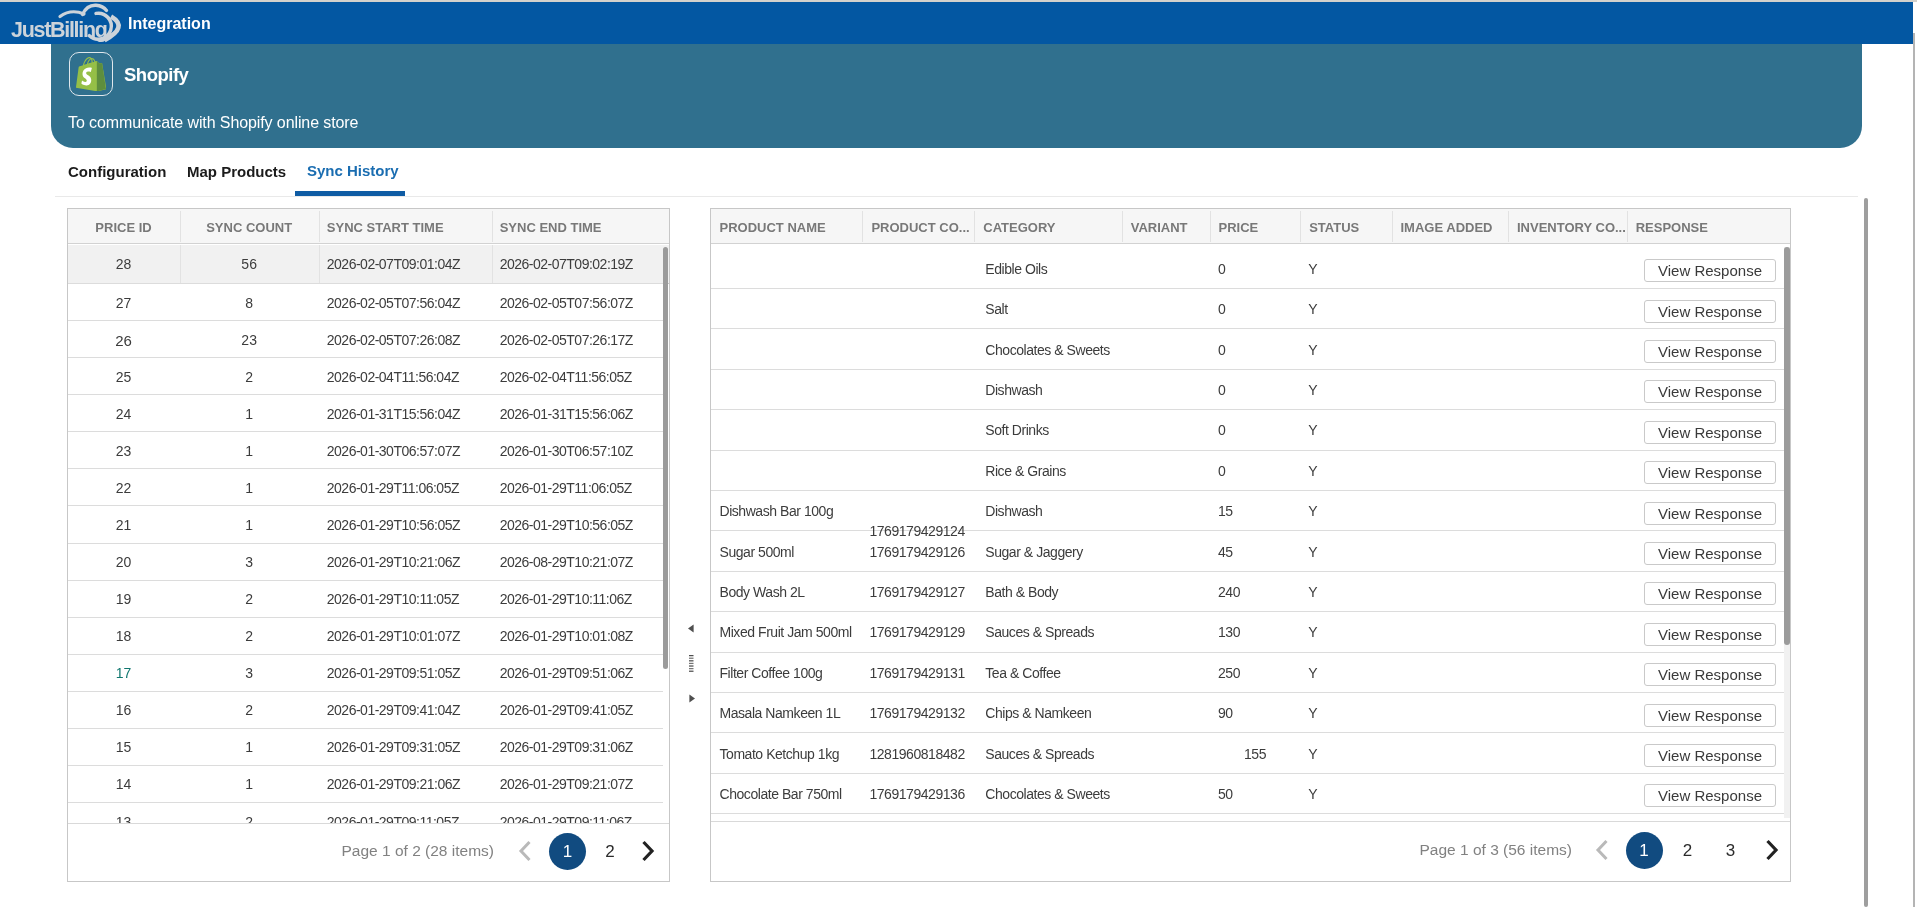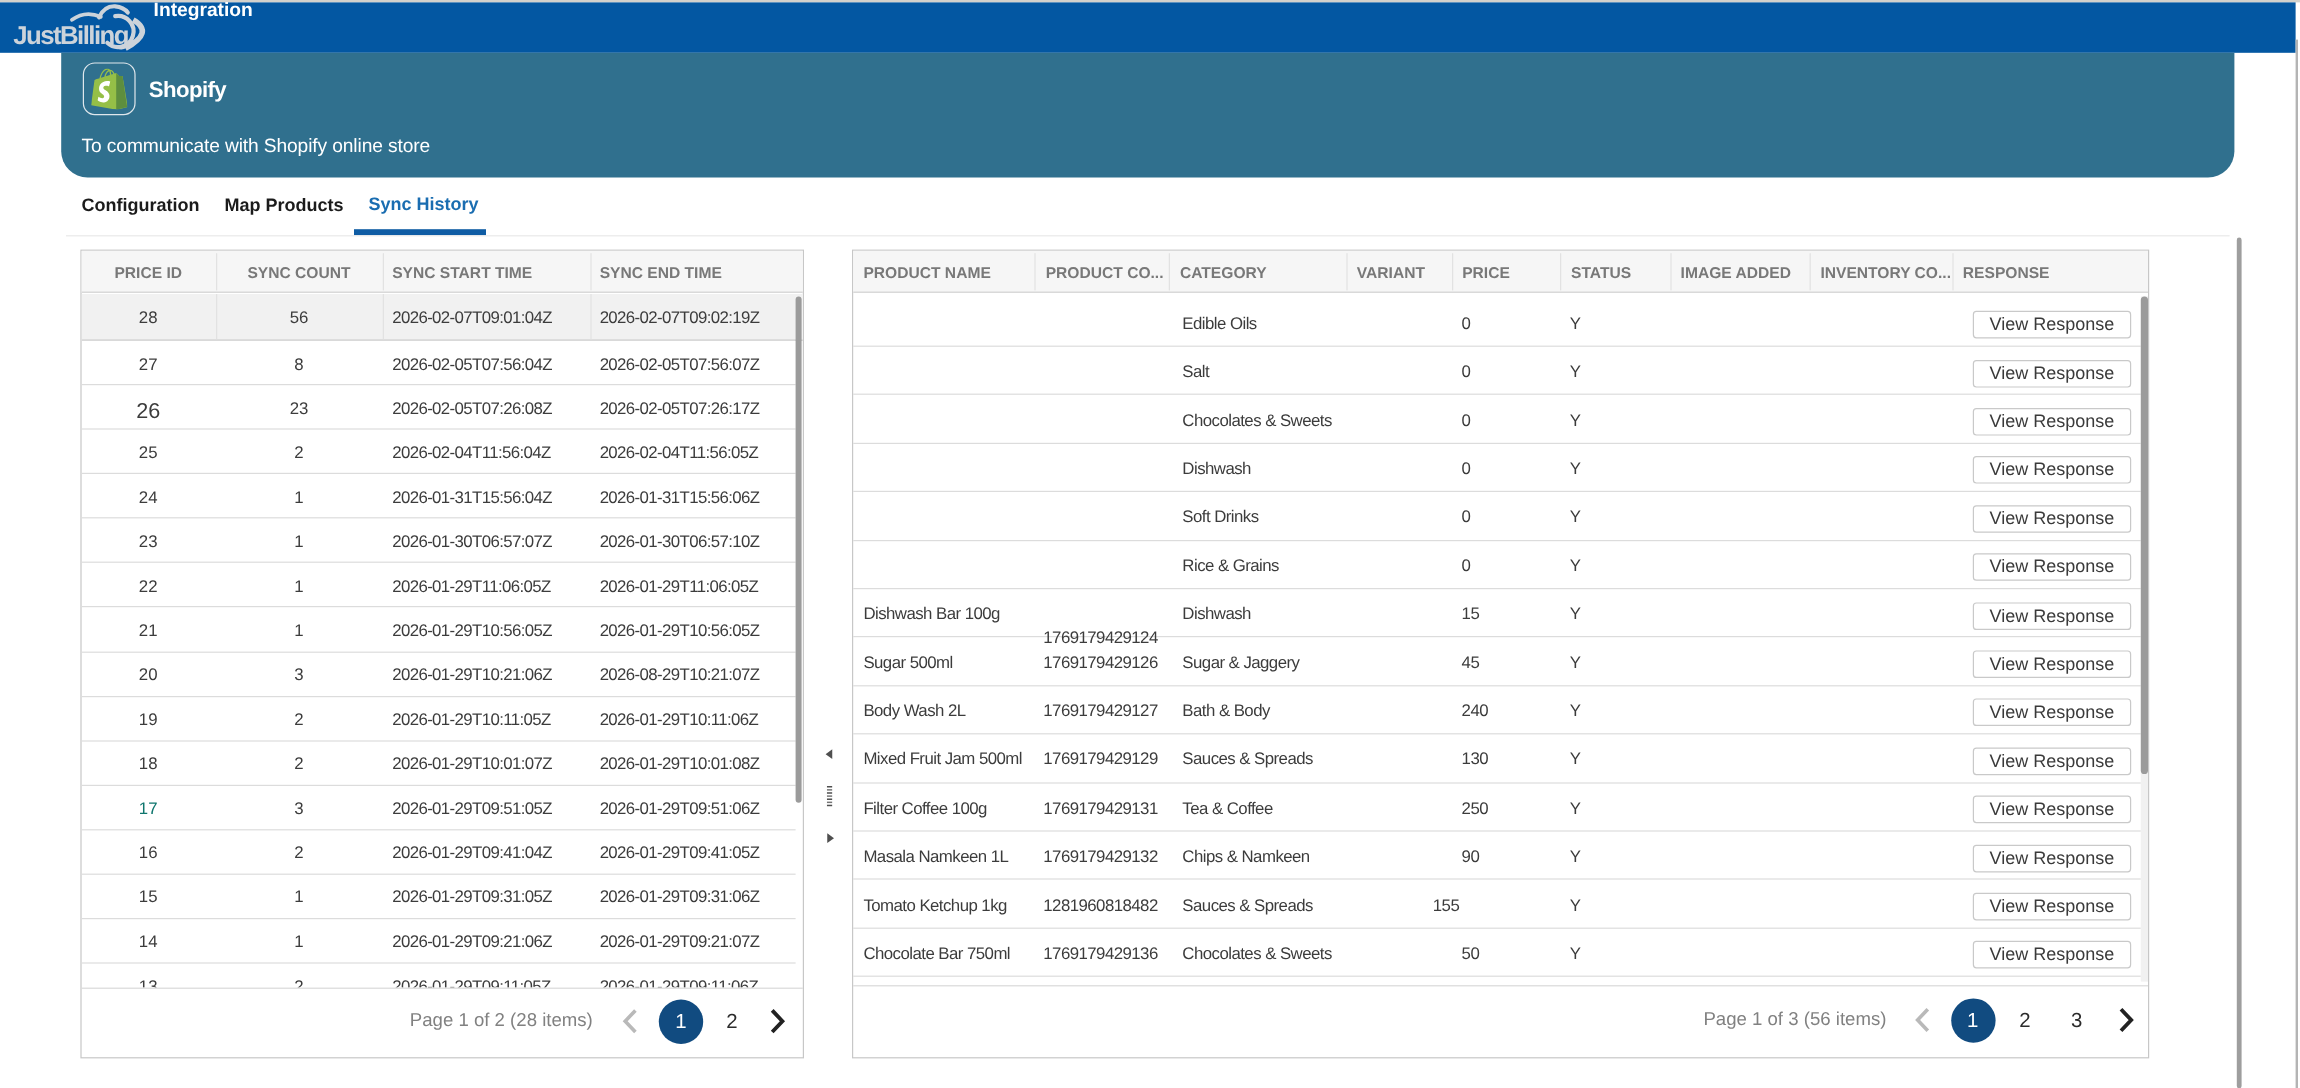--- a/index.html
+++ b/index.html
@@ -14,21 +14,21 @@
 <div class="abs" style="left:0;top:2px;width:1913px;height:41.5px;background:#0357a2;"></div>
 <svg class="abs" style="left:9px;top:1px;" width="128" height="44" viewBox="0 0 128 44">
 <g fill="none" stroke="#ccd3da" stroke-linecap="round">
 <path d="M 51 15.5 Q 62 7.5 75 13" stroke-width="3.2"></path>
 <path d="M 73.5 13.5 Q 78 3.8 87 4.3 Q 94 4.9 97.5 9.5" stroke-width="3.4"></path>
 <path d="M 87 12.4 A 13 13 0 1 1 80.4 34.7" stroke-width="3.5"></path>
 <path d="M 102 15.5 Q 120 26 95.5 39.2" stroke-width="4.6" stroke-linecap="butt"></path>
 </g>
 <text x="2" y="35.5" fill="#ccd3da" font-family="Liberation Sans, sans-serif" font-size="21.5" font-weight="bold" letter-spacing="-1.3">JustBilling</text>
 </svg>
-<div class="abs" style="left:128px;top:0;font-size:16px;font-weight:bold;color:#fff;">Integration</div>
+<div class="abs" style="left:128px;top:15px;font-size:16px;font-weight:bold;color:#fff;">Integration</div>
 <div class="abs" style="left:51px;top:43.5px;width:1811px;height:104.5px;background:#30708e;border-radius:0 0 22px 22px;"></div>
 <div class="abs" style="left:69px;top:52px;width:44px;height:44px;border:1px solid #dfe7ec;border-radius:10px;"></div>
 <svg class="abs" style="left:76px;top:57px;" width="30" height="34" viewBox="0 0 110 124">
 <path fill="#95bf47" d="M95.9 23.9c-.1-.6-.6-1-1.1-1-.5 0-9.3-.2-9.3-.2s-7.4-7.2-8.1-7.9c-.7-.7-2.2-.5-2.7-.3 0 0-1.4.4-3.7 1.1-.4-1.3-1-2.8-1.8-4.4-2.6-5-6.5-7.7-11.1-7.7-.3 0-.6 0-1 .1-.1-.2-.3-.3-.4-.5C54.7 1 52.1-.1 49 0c-6 .2-12 4.5-16.8 12.2-3.4 5.4-6 12.2-6.7 17.5-6.9 2.1-11.7 3.6-11.8 3.7-3.5 1.1-3.6 1.2-4 4.4C9.3 40.3 0 112.2 0 112.2l78 13.5 33.8-8.4S96 24.5 95.9 23.9zM67.2 16.8l-5.9 1.8c0-3-.4-7.3-1.8-10.9 4.5.9 6.7 6 7.7 9.1zm-10.1 3.1l-12.7 3.9c1.2-4.7 3.6-9.4 6.4-12.5 1.1-1.1 2.6-2.4 4.3-3.2 1.7 3.5 2.1 8.4 2 11.8zM49.1 4c1.4 0 2.6.3 3.6.9-1.6.9-3.2 2.1-4.7 3.7-3.8 4.1-6.7 10.5-7.9 16.6l-10.4 3.2C31.7 18.8 39.8 4.3 49.1 4z"></path>
 <path fill="#5e8e3e" d="M94.8 22.9c-.5 0-9.3-.2-9.3-.2s-7.4-7.2-8.1-7.9c-.3-.3-.6-.4-1-.5v111.4l33.8-8.4S96 24.5 95.9 23.9c-.1-.6-.6-1-1.1-1z"></path>
 <path fill="#fff" d="M58.2 39.9l-3.9 14.7s-4.4-2-9.6-1.7c-7.6.5-7.7 5.3-7.6 6.5.4 6.6 17.7 8 18.7 23.4.8 12.1-6.4 20.4-16.8 21-12.5.8-19.4-6.6-19.4-6.6l2.6-11.2s6.9 5.2 12.5 4.9c3.6-.2 4.9-3.2 4.8-5.3-.5-8.6-14.6-8.1-15.5-22.2-.7-11.9 7-23.9 24.2-25 6.7-.5 10 1.5 10 1.5z"></path>
 </svg>
 <div class="abs" style="left:124px;top:64px;font-size:18.5px;font-weight:bold;color:#fff;letter-spacing:-0.5px;">Shopify</div>
 <div class="abs" style="left:68px;top:113.5px;font-size:16px;color:#fff;letter-spacing:-0.1px;">To communicate with Shopify online store</div>
 <div class="abs" style="left:68px;top:162.5px;font-size:15px;font-weight:bold;color:#1b1b1b;">Configuration</div>
@@ -53,21 +53,21 @@
 <div class="abs" style="left:0.0px;top:47.5px;width:112.0px;text-align:center;font-size:14px;color:#3c3c3c;">28</div>
 <div class="abs" style="left:112.0px;top:47.5px;width:139.3px;text-align:center;font-size:14px;color:#3c3c3c;">56</div>
 <div class="abs ts" style="left:259.3px;top:47.5px;">2026-02-07T09:01:04Z</div>
 <div class="abs ts" style="left:432.2px;top:47.5px;">2026-02-07T09:02:19Z</div>
 <div class="abs" style="left:0px;top:74.5px;width:595px;height:1px;background:#dcdcdc;"></div>
 <div class="abs" style="left:0.0px;top:86.0px;width:112.0px;text-align:center;font-size:14px;color:#3c3c3c;">27</div>
 <div class="abs" style="left:112.0px;top:86.0px;width:139.3px;text-align:center;font-size:14px;color:#3c3c3c;">8</div>
 <div class="abs ts" style="left:259.3px;top:86.0px;">2026-02-05T07:56:04Z</div>
 <div class="abs ts" style="left:432.2px;top:86.0px;">2026-02-05T07:56:07Z</div>
 <div class="abs" style="left:0px;top:111.6px;width:595px;height:1px;background:#dcdcdc;"></div>
-<div class="abs" style="left:0.0px;top:123.1px;width:112.0px;text-align:center;font-size:18px;color:#3c3c3c;">26</div>
+<div class="abs" style="left:0.0px;top:123.1px;width:112.0px;text-align:center;font-size:15px;color:#3c3c3c;">26</div>
 <div class="abs" style="left:112.0px;top:123.1px;width:139.3px;text-align:center;font-size:14px;color:#3c3c3c;">23</div>
 <div class="abs ts" style="left:259.3px;top:123.1px;">2026-02-05T07:26:08Z</div>
 <div class="abs ts" style="left:432.2px;top:123.1px;">2026-02-05T07:26:17Z</div>
 <div class="abs" style="left:0px;top:148.6px;width:595px;height:1px;background:#dcdcdc;"></div>
 <div class="abs" style="left:0.0px;top:160.2px;width:112.0px;text-align:center;font-size:14px;color:#3c3c3c;">25</div>
 <div class="abs" style="left:112.0px;top:160.2px;width:139.3px;text-align:center;font-size:14px;color:#3c3c3c;">2</div>
 <div class="abs ts" style="left:259.3px;top:160.2px;">2026-02-04T11:56:04Z</div>
 <div class="abs ts" style="left:432.2px;top:160.2px;">2026-02-04T11:56:05Z</div>
 <div class="abs" style="left:0px;top:185.7px;width:595px;height:1px;background:#dcdcdc;"></div>
 <div class="abs" style="left:0.0px;top:197.2px;width:112.0px;text-align:center;font-size:14px;color:#3c3c3c;">24</div>
@@ -229,21 +229,21 @@
 <div class="abs cell" style="left:719.5px;top:705.1px;">Masala Namkeen 1L</div>
 <div class="abs cell" style="left:869.4px;top:705.1px;">1769179429132</div>
 <div class="abs cell" style="left:985.3px;top:705.1px;">Chips &amp; Namkeen</div>
 <div class="abs cell" style="left:1218.0px;top:705.1px;">90</div>
 <div class="abs cell" style="left:1308.2px;top:705.1px;">Y</div>
 <div class="abs" style="left:1644px;top:703.6px;width:132px;height:23px;border:1px solid #c9c9c9;border-radius:3px;background:#fff;text-align:center;font-size:15px;color:#3a3a3a;line-height:21px;">View Response</div>
 <div class="abs" style="left:710.5px;top:772.7px;width:1073px;height:1px;background:#dcdcdc;"></div>
 <div class="abs cell" style="left:719.5px;top:745.5px;">Tomato Ketchup 1kg</div>
 <div class="abs cell" style="left:869.4px;top:745.5px;">1281960818482</div>
 <div class="abs cell" style="left:985.3px;top:745.5px;">Sauces &amp; Spreads</div>
-<div class="abs cell" style="left:1194px;top:745.5px;text-align:right;">155</div>
+<div class="abs cell" style="left:1244px;top:745.5px;text-align:right;">155</div>
 <div class="abs cell" style="left:1308.2px;top:745.5px;">Y</div>
 <div class="abs" style="left:1644px;top:744.0px;width:132px;height:23px;border:1px solid #c9c9c9;border-radius:3px;background:#fff;text-align:center;font-size:15px;color:#3a3a3a;line-height:21px;">View Response</div>
 <div class="abs" style="left:710.5px;top:813.1px;width:1073px;height:1px;background:#dcdcdc;"></div>
 <div class="abs cell" style="left:719.5px;top:785.9px;">Chocolate Bar 750ml</div>
 <div class="abs cell" style="left:869.4px;top:785.9px;">1769179429136</div>
 <div class="abs cell" style="left:985.3px;top:785.9px;">Chocolates &amp; Sweets</div>
 <div class="abs cell" style="left:1218.0px;top:785.9px;">50</div>
 <div class="abs cell" style="left:1308.2px;top:785.9px;">Y</div>
 <div class="abs" style="left:1644px;top:784.4px;width:132px;height:23px;border:1px solid #c9c9c9;border-radius:3px;background:#fff;text-align:center;font-size:15px;color:#3a3a3a;line-height:21px;">View Response</div>
 <div class="abs" style="left:1784px;top:247px;width:6px;height:571px;background:#f1f1f1;"></div>

